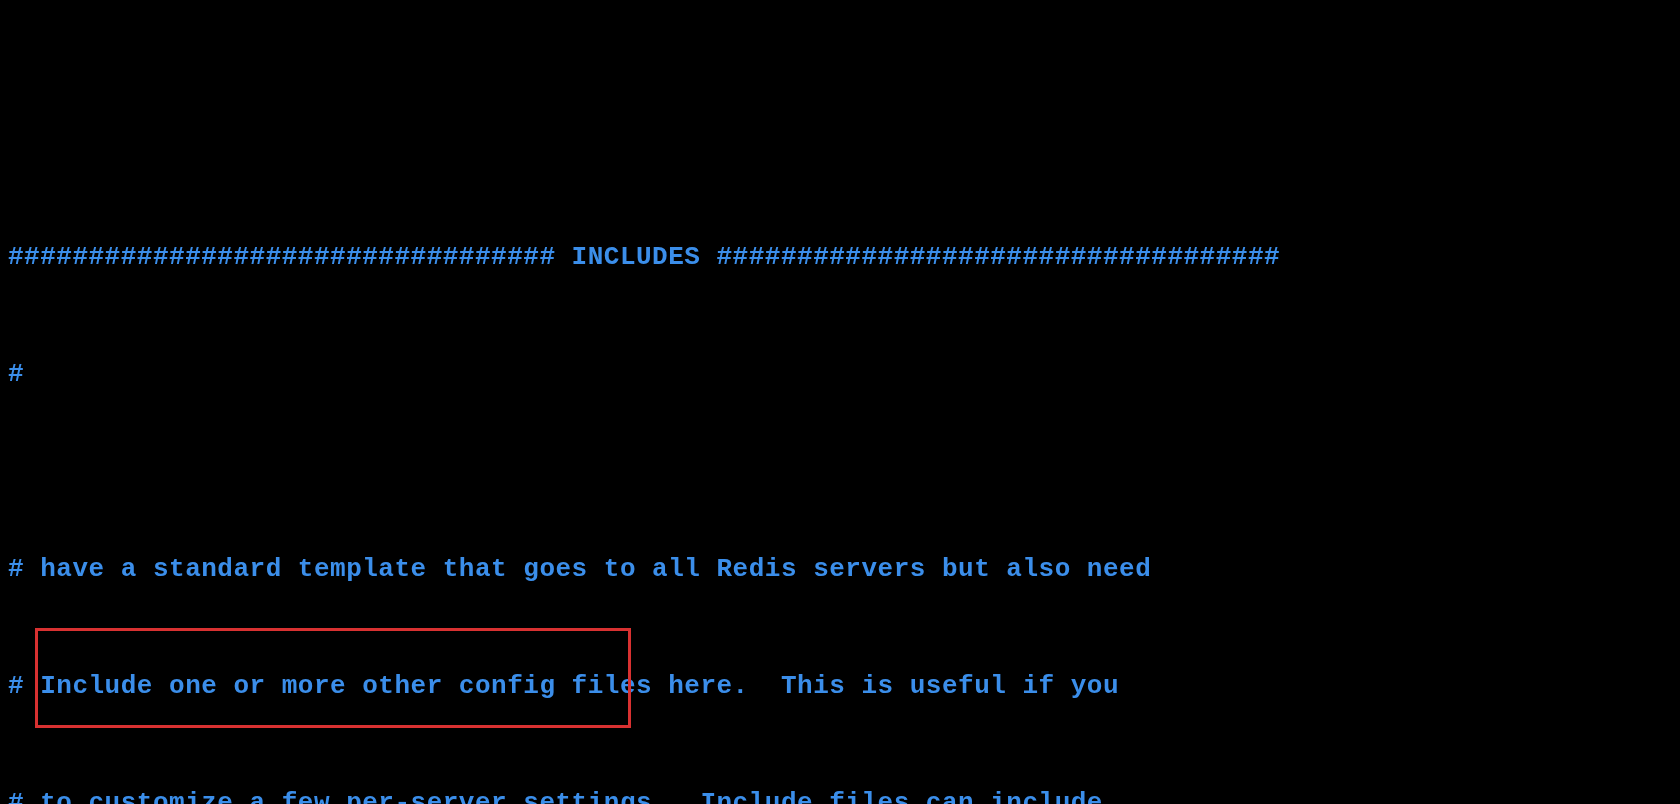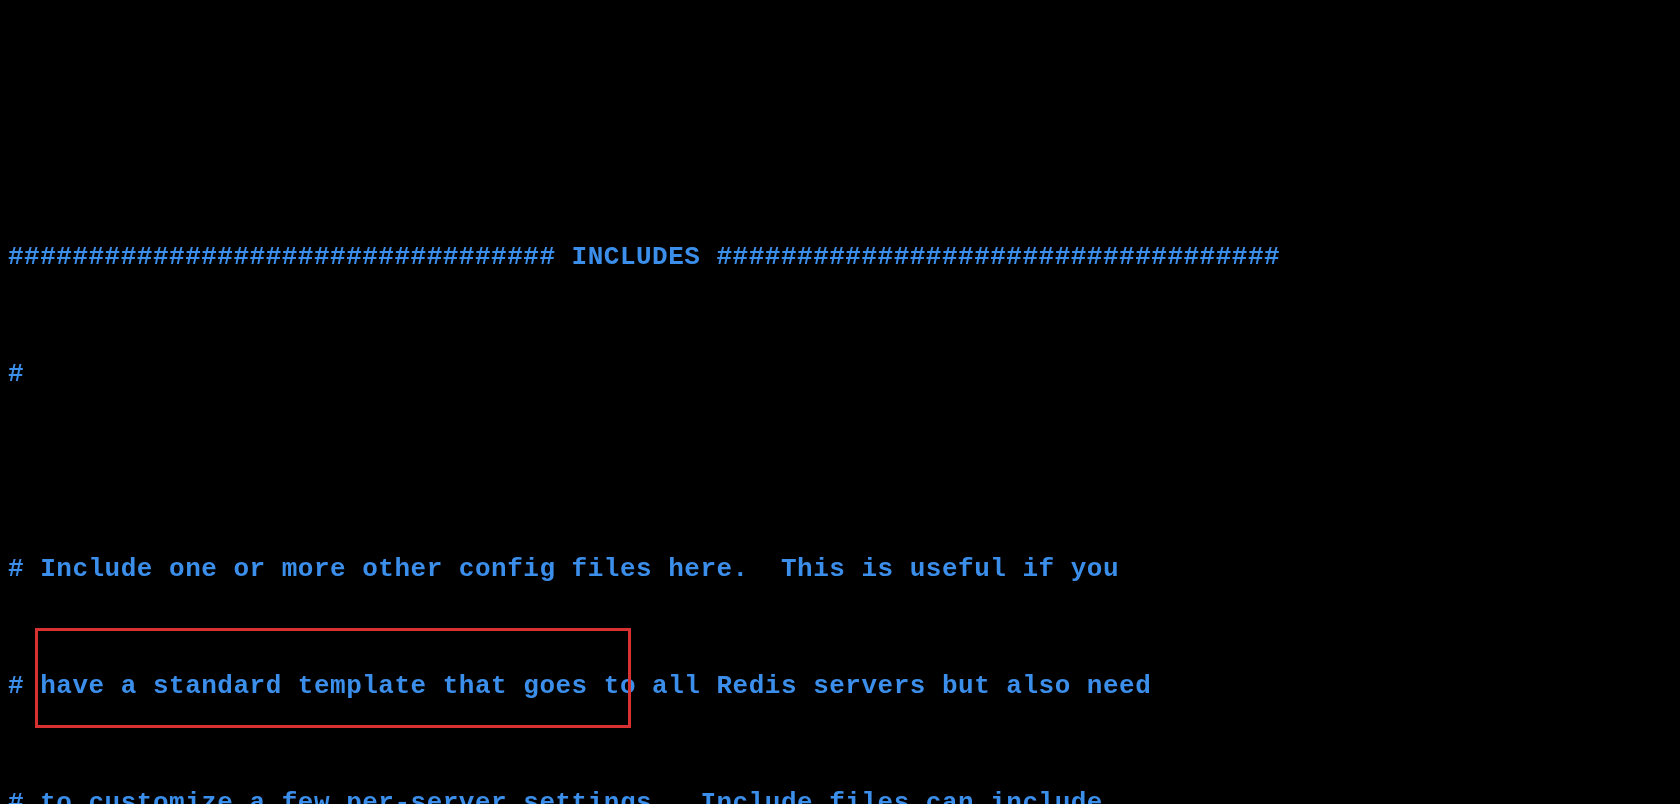--- a/index.html
+++ b/index.html
@@ -30,22 +30,22 @@
   </style>
 </head>
 <body>
 
 
 
 <div>
   <span class="line">################################## INCLUDES ###################################</span>
   <span class="line">#</span>
   <span class="line"></span>
+  <span class="line"># have a standard template that goes to all Redis servers but also need</span>
   <span class="line"># Include one or more other config files here.  This is useful if you</span>
-  <span class="line"># have a standard template that goes to all Redis servers but also need</span>
   <span class="line"># to customize a few per-server settings.  Include files can include</span>
   
   
   
   
   
   
   
   
   

